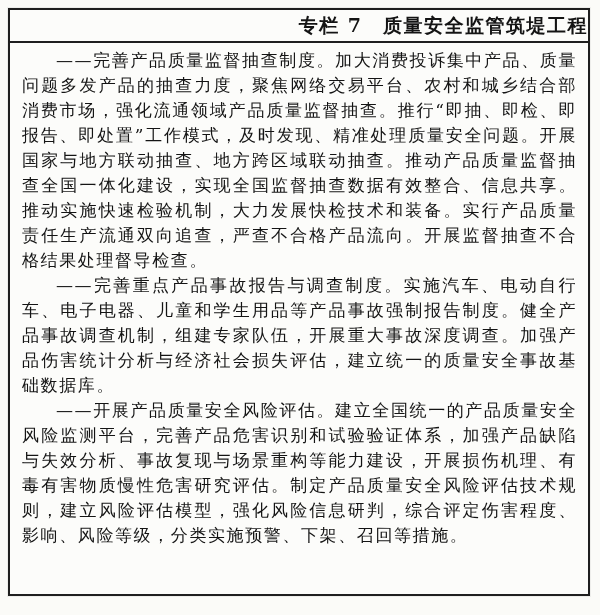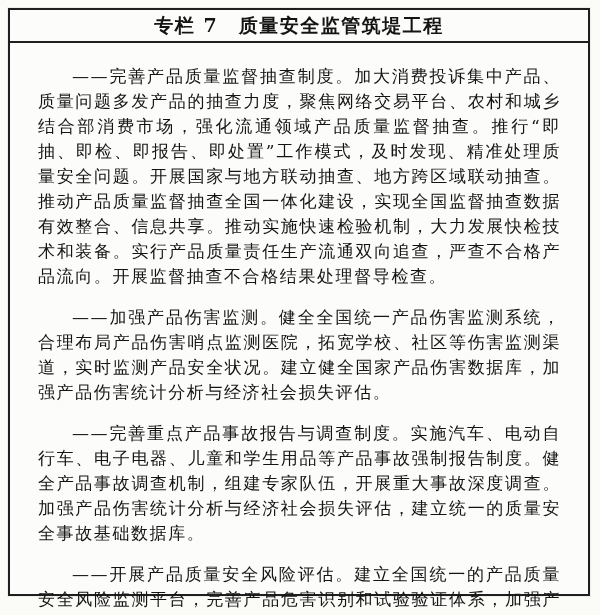--- a/index.html
+++ b/index.html
@@ -21,46 +21,45 @@
     top: 8px;
     width: 582px;
     height: 588px;
     border: 2px solid #1f1f1f;
     background: #fcfcfa;
     box-sizing: border-box;
     box-shadow: 0 0 0 1px rgba(30,30,30,0.06);
   }
   .title-row {
     border-bottom: 2px solid #1f1f1f;
-    text-align: center;
+    text-align: right;
     font-weight: 700;
     font-size: 19px;
     letter-spacing: 1.5px;
     padding: 4px 0 5px 0;
     line-height: 22px;
     white-space: pre;
   }
   .box-body {
     padding: 5px 11px 0 12px;
     text-align: justify;
     text-justify: inter-character;
     font-size: 17px;
     line-height: 25px;
     letter-spacing: 1.6px;
   }
   .box-body p {
-    margin: 16px;
+    margin: 0;
     padding: 0;
     text-indent: 2em;
   }
 </style>
 </head>
 <body>
 
 <div class="column-box">
   <div class="title-row">专栏 7　质量安全监管筑堤工程</div>
   <div class="box-body">
     <p>——完善产品质量监督抽查制度。加大消费投诉集中产品、质量问题多发产品的抽查力度，聚焦网络交易平台、农村和城乡结合部消费市场，强化流通领域产品质量监督抽查。推行“即抽、即检、即报告、即处置”工作模式，及时发现、精准处理质量安全问题。开展国家与地方联动抽查、地方跨区域联动抽查。推动产品质量监督抽查全国一体化建设，实现全国监督抽查数据有效整合、信息共享。推动实施快速检验机制，大力发展快检技术和装备。实行产品质量责任生产流通双向追查，严查不合格产品流向。开展监督抽查不合格结果处理督导检查。</p>
-    <p>——加强产品伤害监测。健全全国统一产品伤害监测系统，合理布局产品伤害哨点监测医院，拓宽学校、社区等伤害监测渠道，实时监测产品安全状况。建立健全国家产品伤害数据库，加强产品伤害统计分析与经济社会损失评估。</p>
     <p>——完善重点产品事故报告与调查制度。实施汽车、电动自行车、电子电器、儿童和学生用品等产品事故强制报告制度。健全产品事故调查机制，组建专家队伍，开展重大事故深度调查。加强产品伤害统计分析与经济社会损失评估，建立统一的质量安全事故基础数据库。</p>
     <p>——开展产品质量安全风险评估。建立全国统一的产品质量安全风险监测平台，完善产品危害识别和试验验证体系，加强产品缺陷与失效分析、事故复现与场景重构等能力建设，开展损伤机理、有毒有害物质慢性危害研究评估。制定产品质量安全风险评估技术规则，建立风险评估模型，强化风险信息研判，综合评定伤害程度、影响、风险等级，分类实施预警、下架、召回等措施。</p>
   </div>
 </div>
 
 </body></html>

